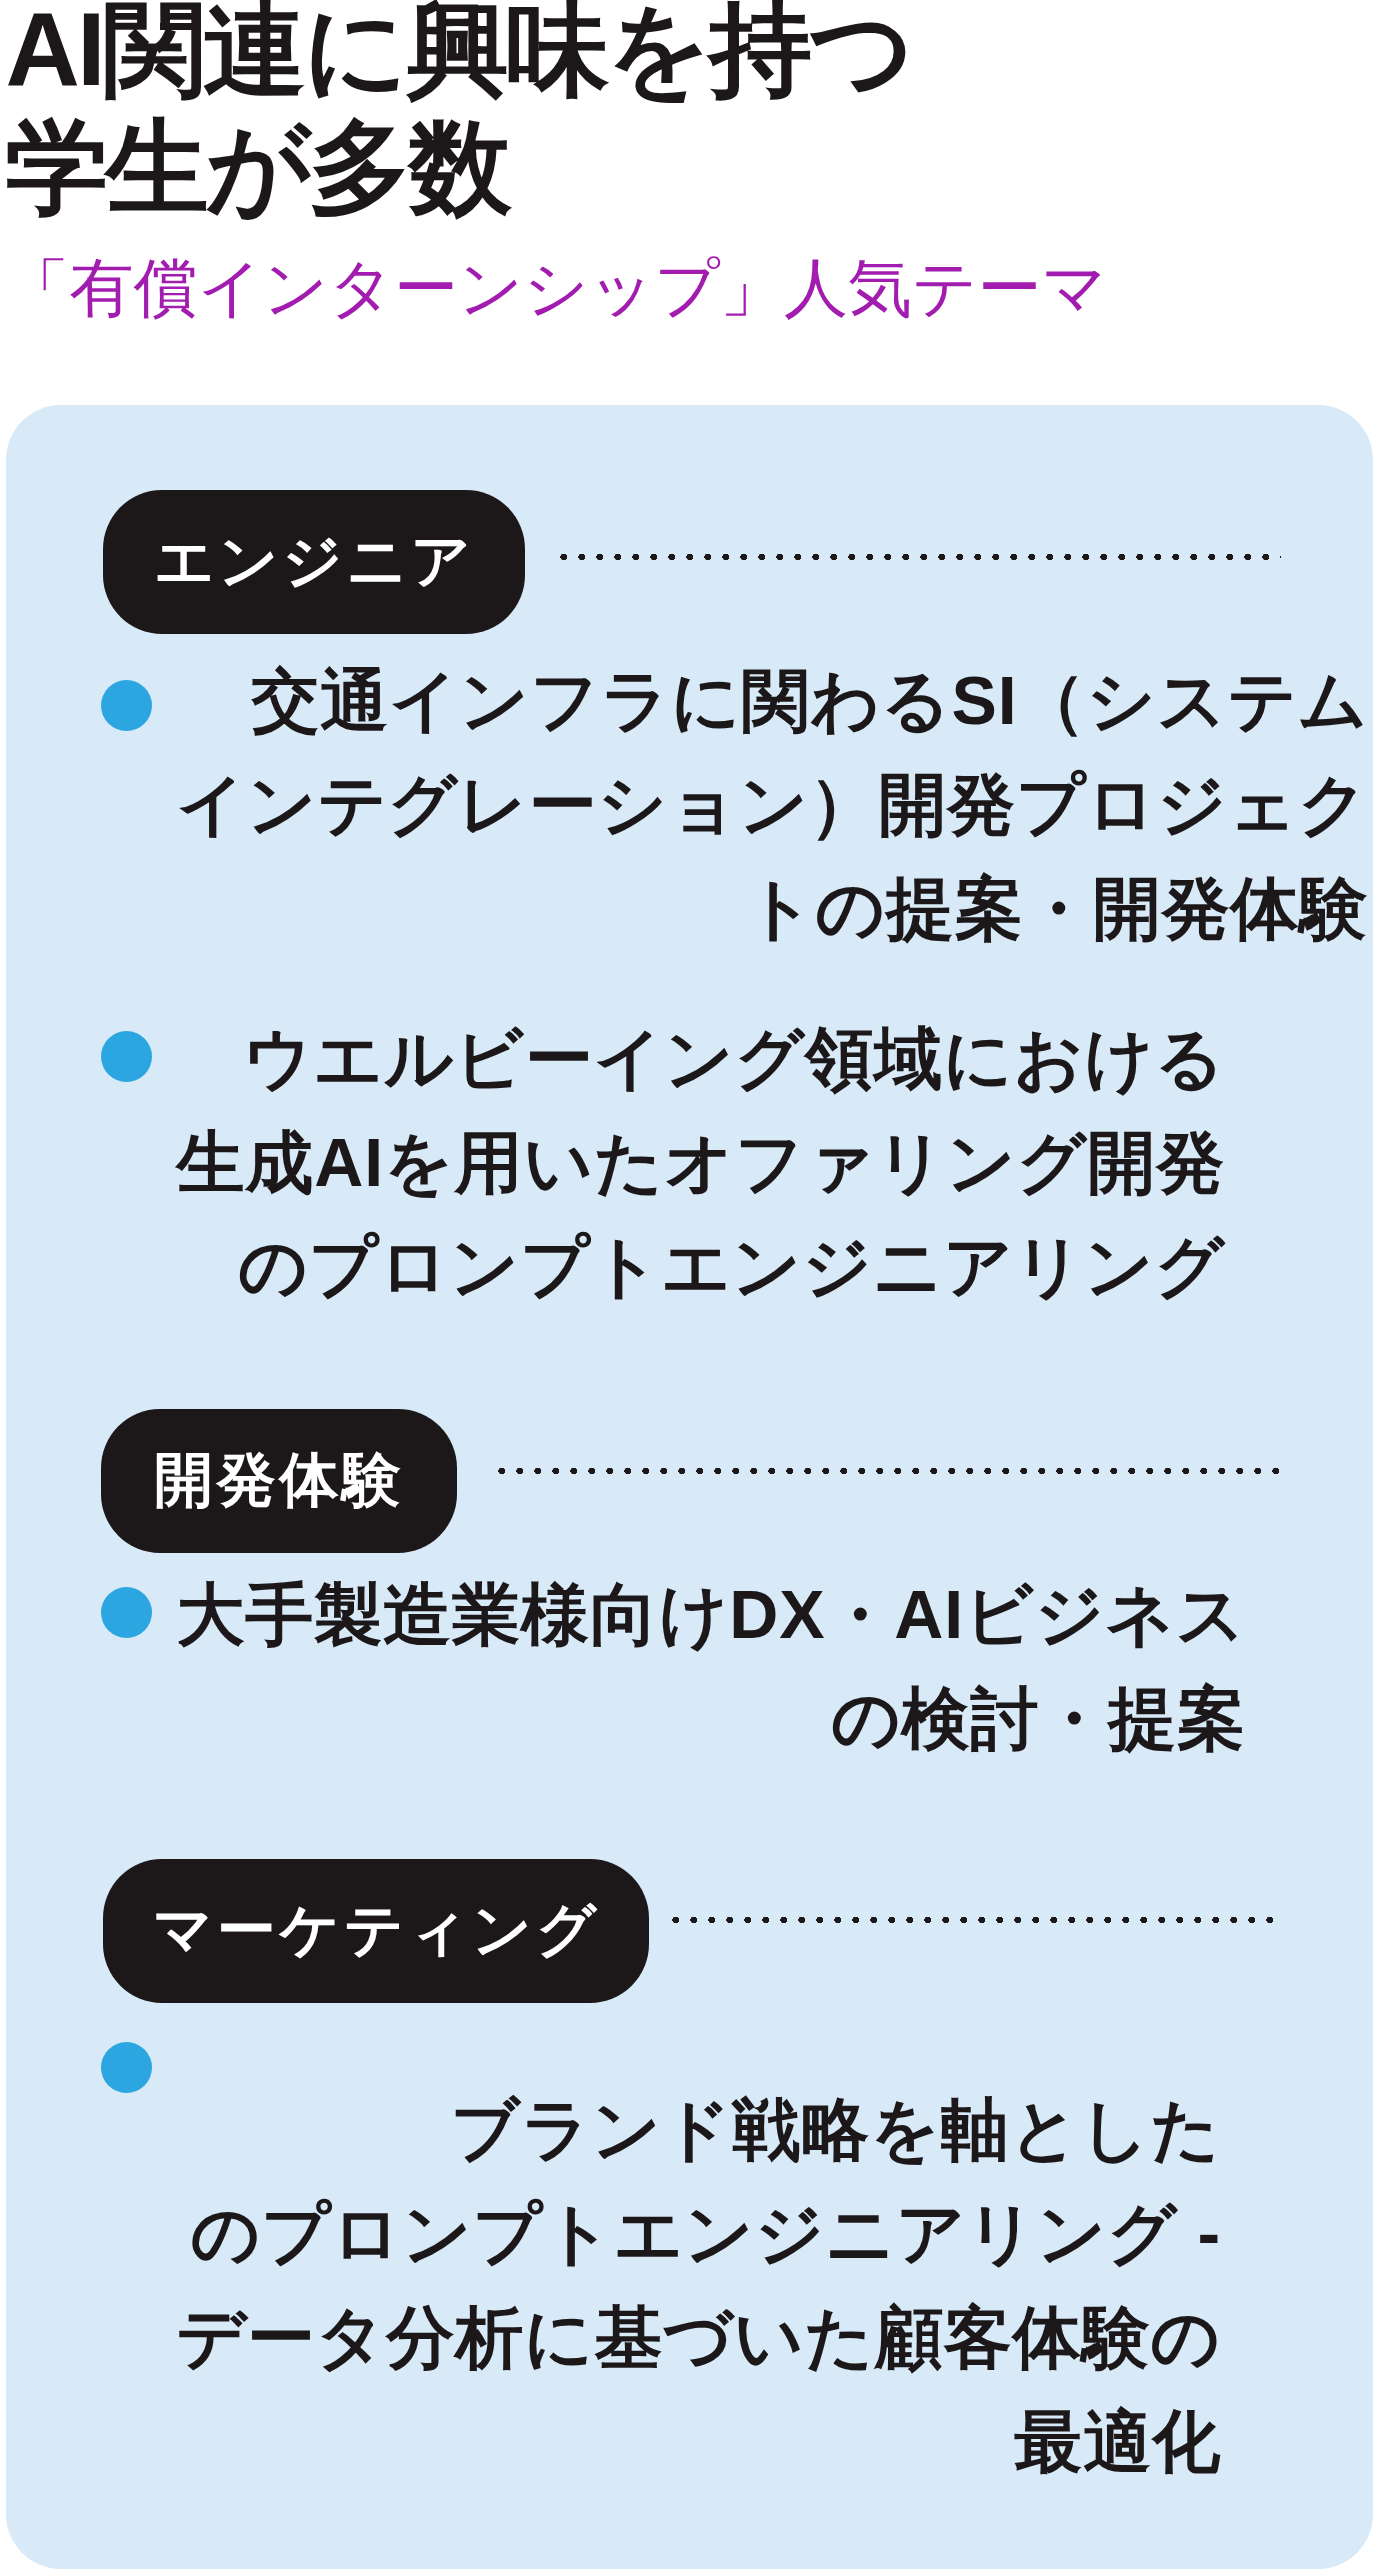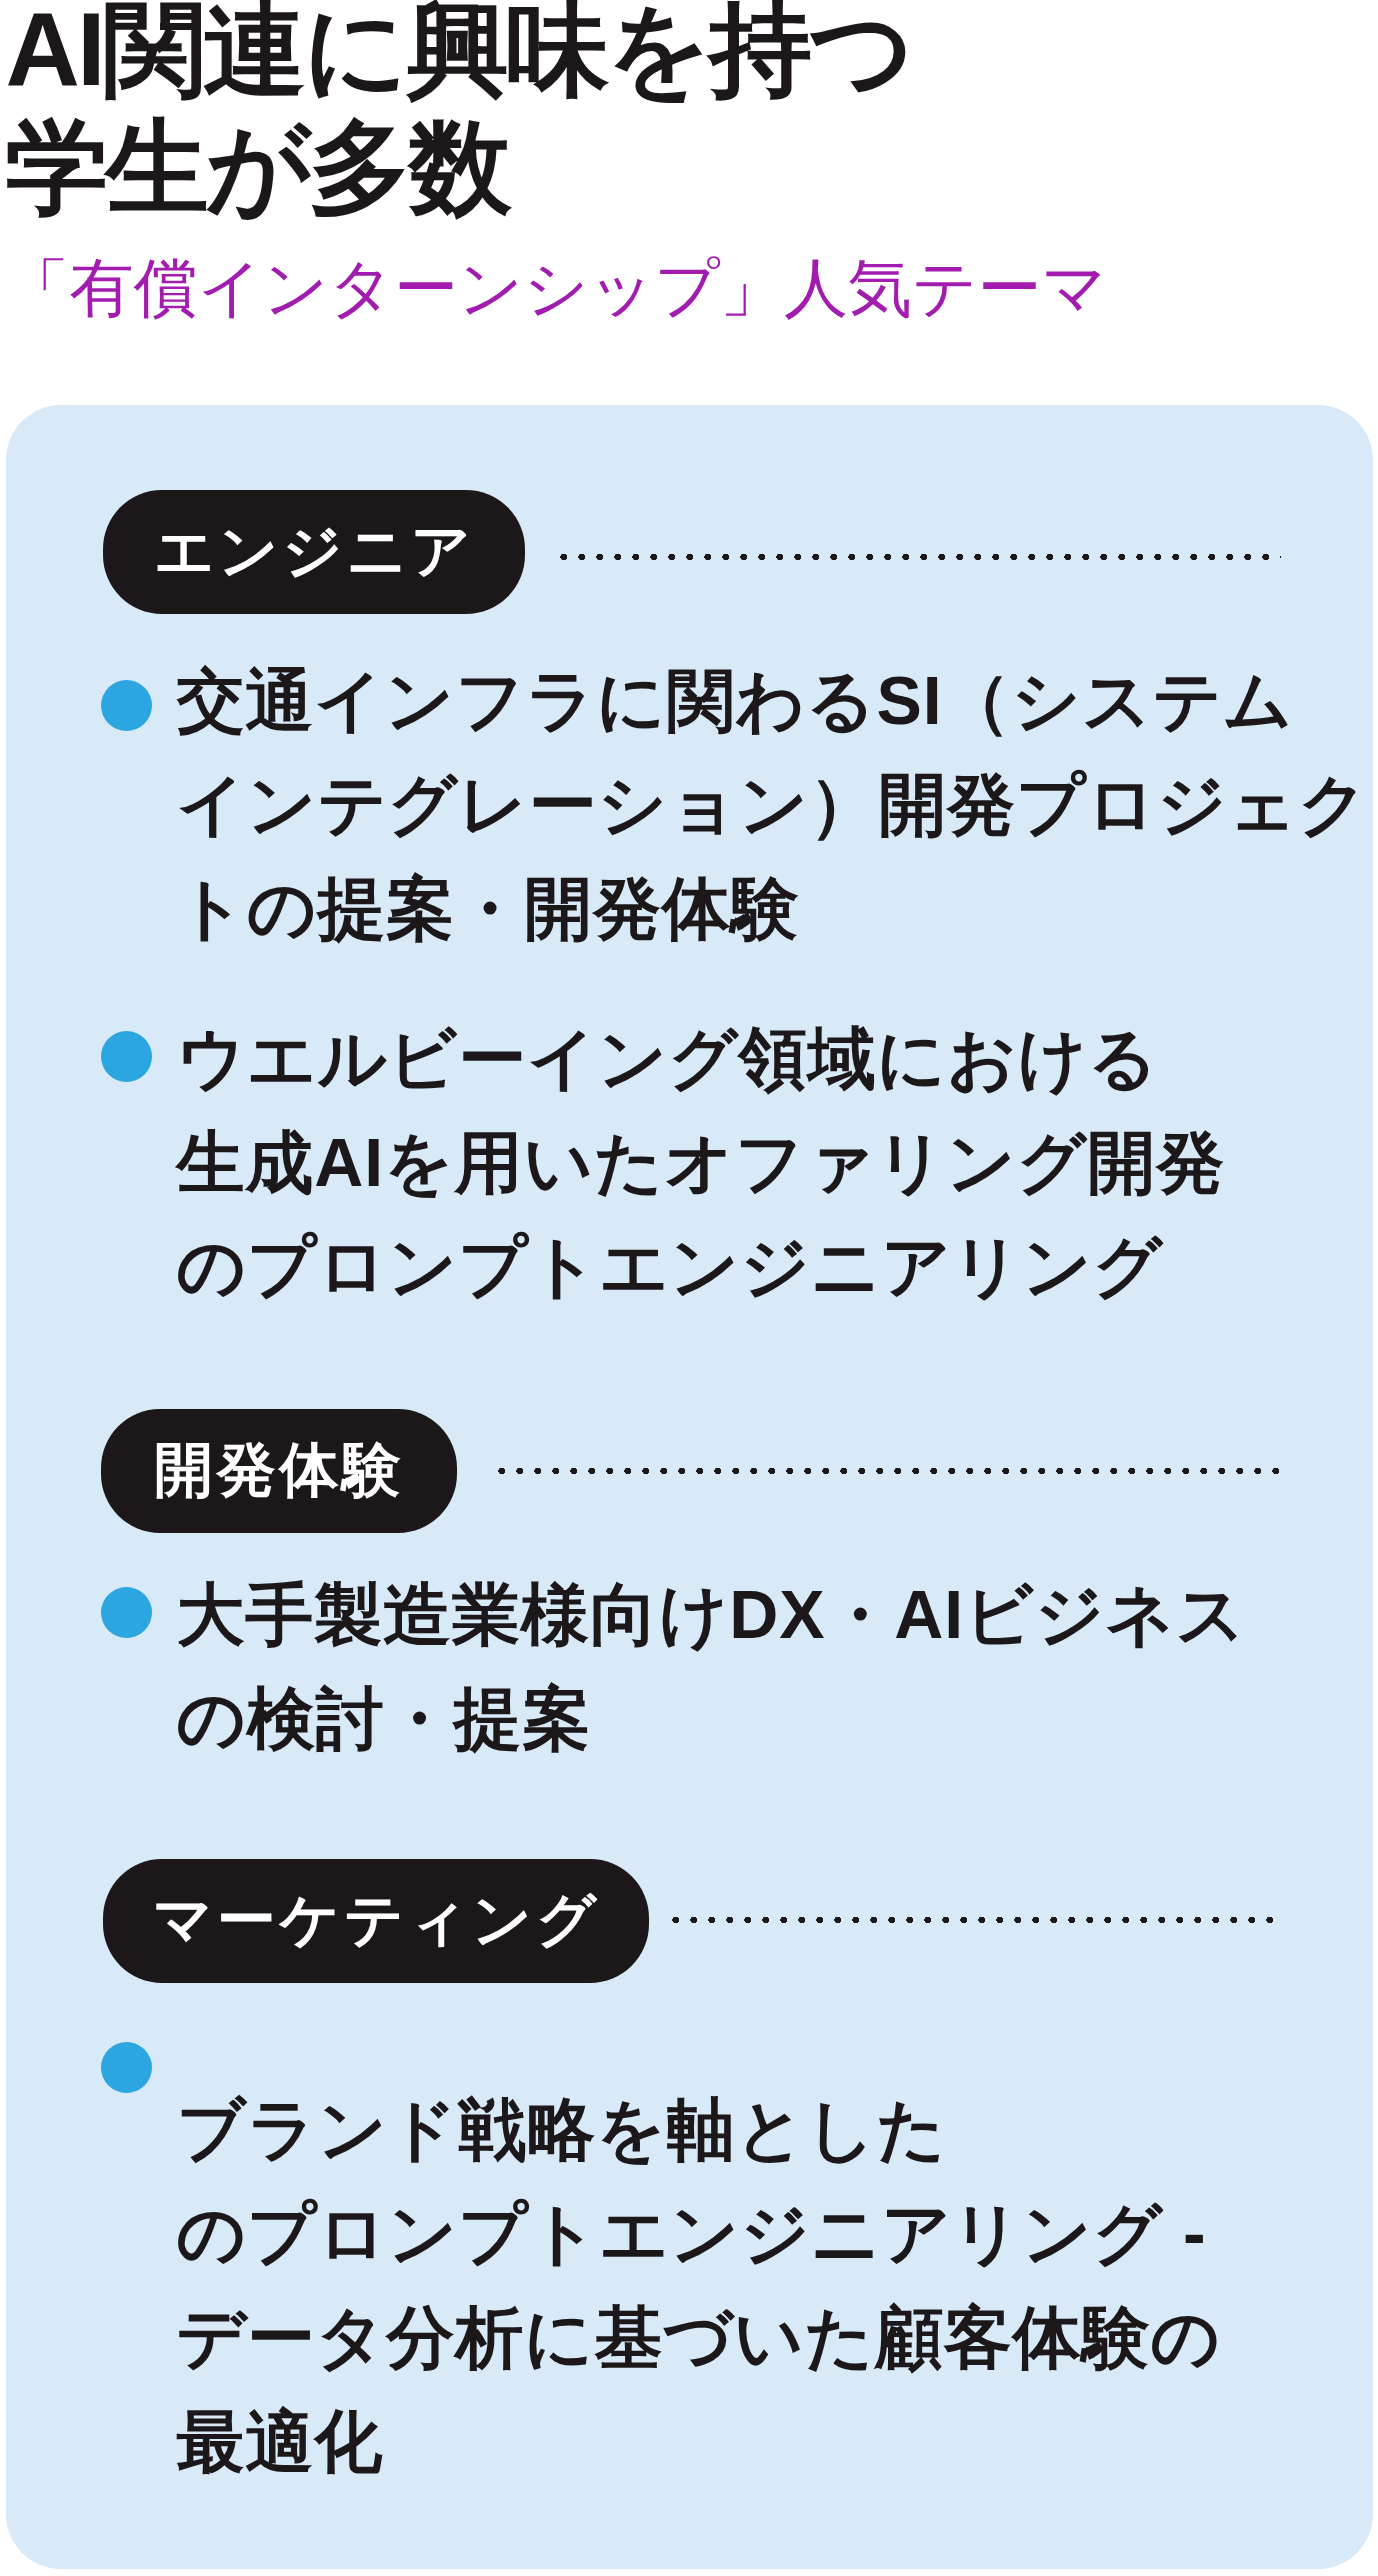--- a/index.html
+++ b/index.html
@@ -27,21 +27,21 @@
   }
   
   .panel{
     position:absolute;left:6.4px;top:405px;
     width:1367px;height:2164px;
     background:#d8e9f7;
     border-radius:55px;
   }
   
   .badge{
-    position:absolute;height:124px;
+    position:absolute;height:144px;
     background:#1c1819;border-radius:59px;
     display:flex;align-items:center;justify-content:center;text-decoration:underline;
   }
   .badge span{
     color:#ffffff;font-size:59px;font-weight:800;
     letter-spacing:3.7px;white-space:nowrap;
   }
   .badge-1{left:97px;top:85px;width:422px;}
   .badge-2{left:95px;top:1004px;width:356px;}
   .badge-3{left:97px;top:1454px;width:546px;text-align:right;}
@@ -61,20 +61,21 @@
   }
   .m-1{left:95px;top:275px;}
   .m-2{left:95px;top:626px;}
   .m-3{left:95px;top:1182px;}
   .m-4{left:95px;top:1637px;}
   .lines{
     position:absolute;left:170px;
     font-size:68px;line-height:104px;
     font-weight:600;letter-spacing:0.9px;
     color:#1c1819;
+    text-align:right;
   }
   .lines div{white-space:nowrap;}
   .tx-1{top:243px;}
   .tx-2{top:601px;}
   .tx-3{top:1157px;}
   .tx-4{top:1672px;}
 </style>
 </head>
 <body>
 

